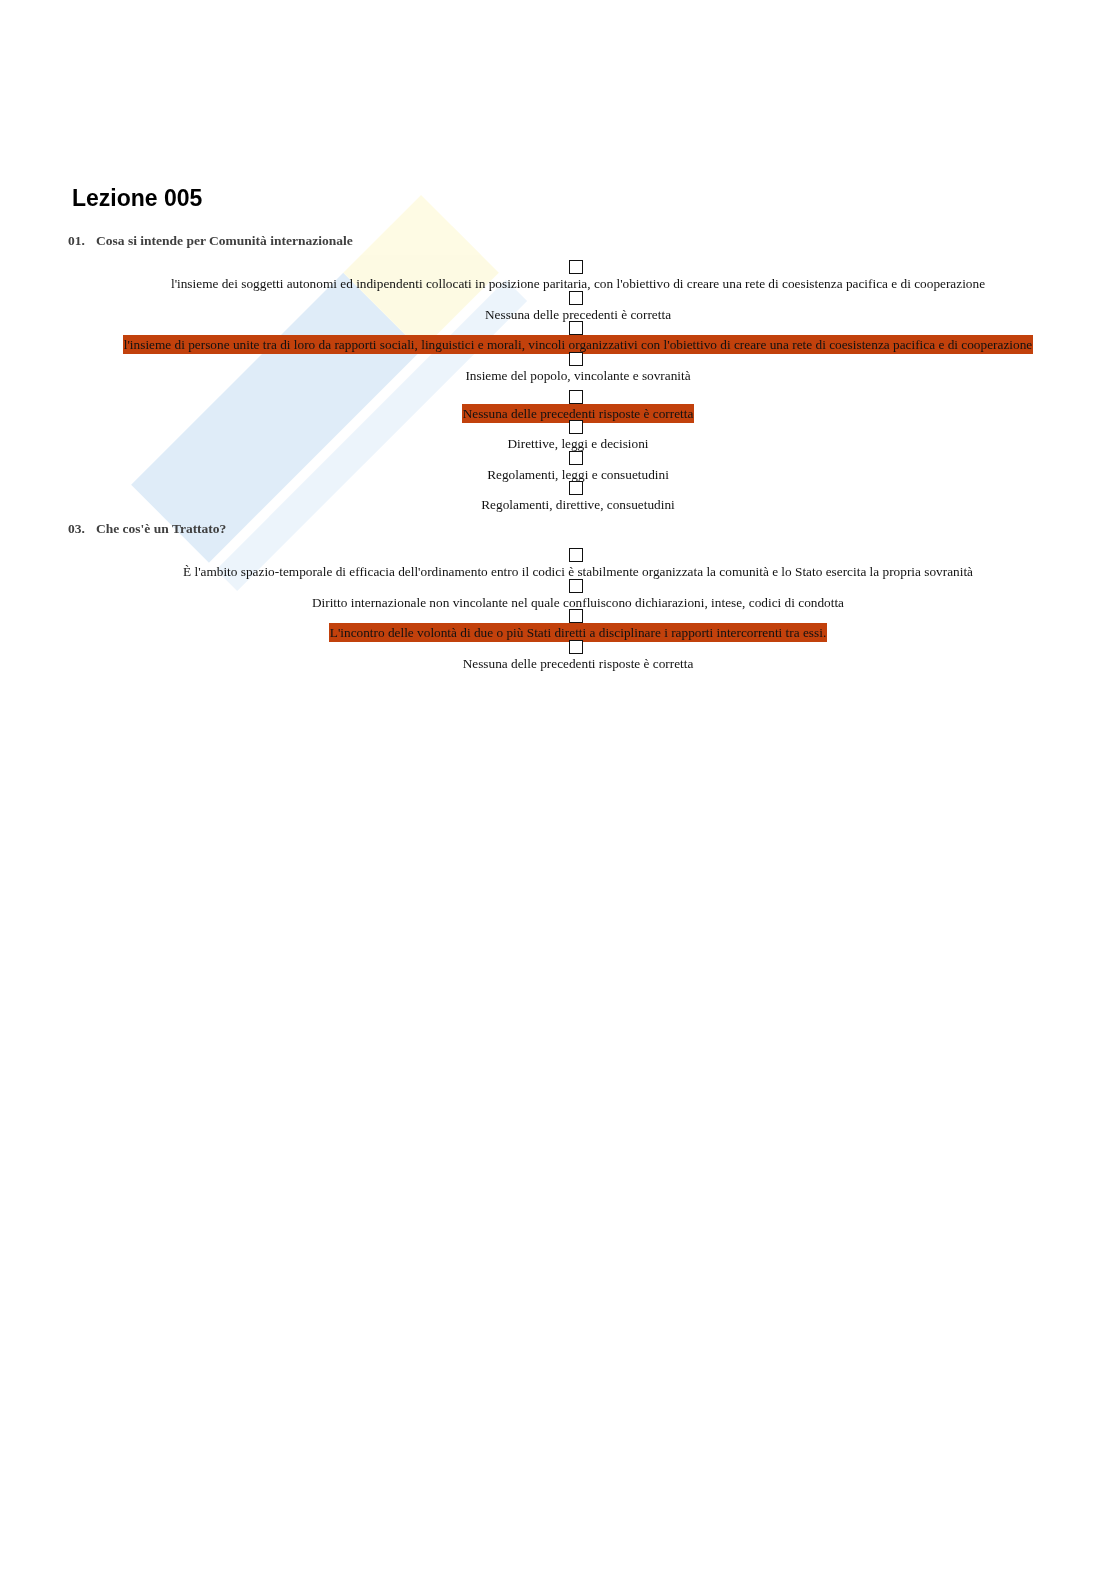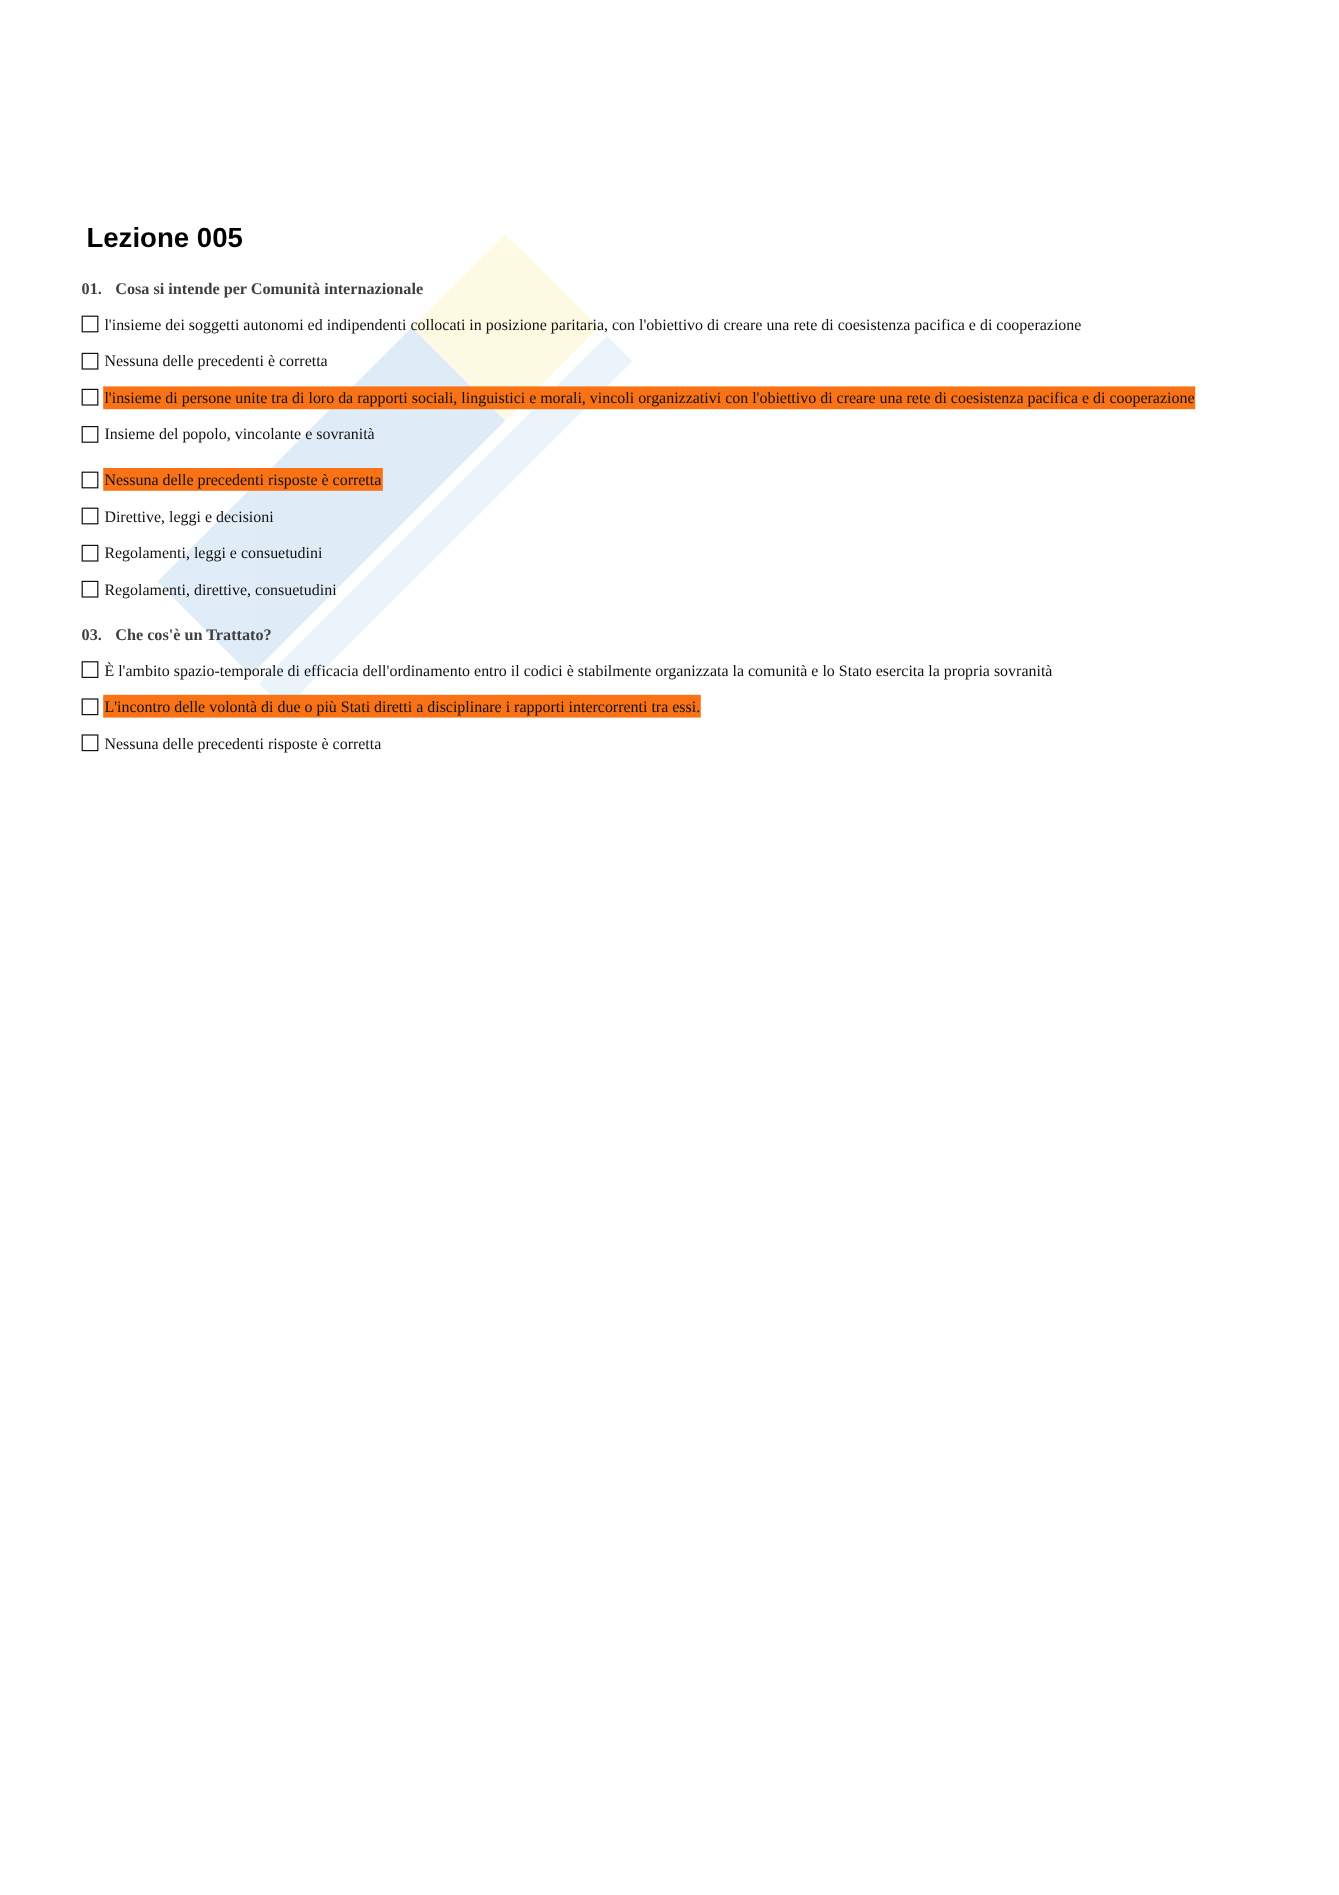--- a/index.html
+++ b/index.html
@@ -16,29 +16,29 @@
   }
   .question { margin-top: 10px; }
   .question + .question { margin-top: 18px; }
   .q-head {
     font-family: "Liberation Serif", serif; font-weight: bold; font-size: 13.5px;
     color: #404040; height: 20px; line-height: 20px; white-space: nowrap; margin-top: 17px;
   }
   .q-num { display: inline-block; width: 28px; }
   .option {
     display: flex; align-items: center; height: 20px; margin-top: 10.5px;
-    font-family: "Liberation Serif", serif; font-size: 13.3px; color: #111; white-space: nowrap;
+    font-family: "Liberation Serif", serif; font-size: 13.3px; color: #111; white-space: nowrap; flex-direction: column;
   }
   .q-head + .option { margin-top: 9px; }
   .checkbox {
     width: 14px; height: 14px; border: 1.6px solid #111; box-sizing: border-box;
     background: #fff; margin-right: 4px; flex: 0 0 auto; cursor: pointer;
   }
   .opt-text { padding: 1px 1px; line-height: 17px; }
-  .opt-text.hl { background: #f97316; }
+  .opt-text.hl { background: #c2410c; }
 </style>
 </head>
 <body>
 
 <div class="page">
 
   <svg class="watermark" viewBox="0 0 440 420" xmlns="http://www.w3.org/2000/svg">
     <g opacity="0.16" transform="rotate(-45 220 210)">
       <rect x="30" y="140" width="300" height="110" fill="#3d8fd6"></rect>
       <rect x="330" y="140" width="110" height="110" fill="#f6e55a"></rect>
@@ -93,20 +93,24 @@
     <div class="question">
       <div class="q-head">
         <span class="q-num">03.</span><span>Che cos'è un Trattato?</span>
       </div>
       <div class="option">
         <span class="checkbox"></span>
         <span class="opt-text">È l'ambito spazio-temporale di efficacia dell'ordinamento entro il codici è stabilmente organizzata la comunità e lo Stato esercita la propria sovranità</span>
       </div>
       <div class="option">
         <span class="checkbox"></span>
+        <span class="opt-text">Diritto internazionale non vincolante nel quale confluiscono dichiarazioni, intese, codici di condotta</span>
+      </div>
+      <div class="option">
+        <span class="checkbox"></span>
         <span class="opt-text hl">L'incontro delle volontà di due o più Stati diretti a disciplinare i rapporti intercorrenti tra essi.</span>
       </div>
       <div class="option">
         <span class="checkbox"></span>
         <span class="opt-text">Nessuna delle precedenti risposte è corretta</span>
       </div>
     </div>
   </div>
 </div>
 

